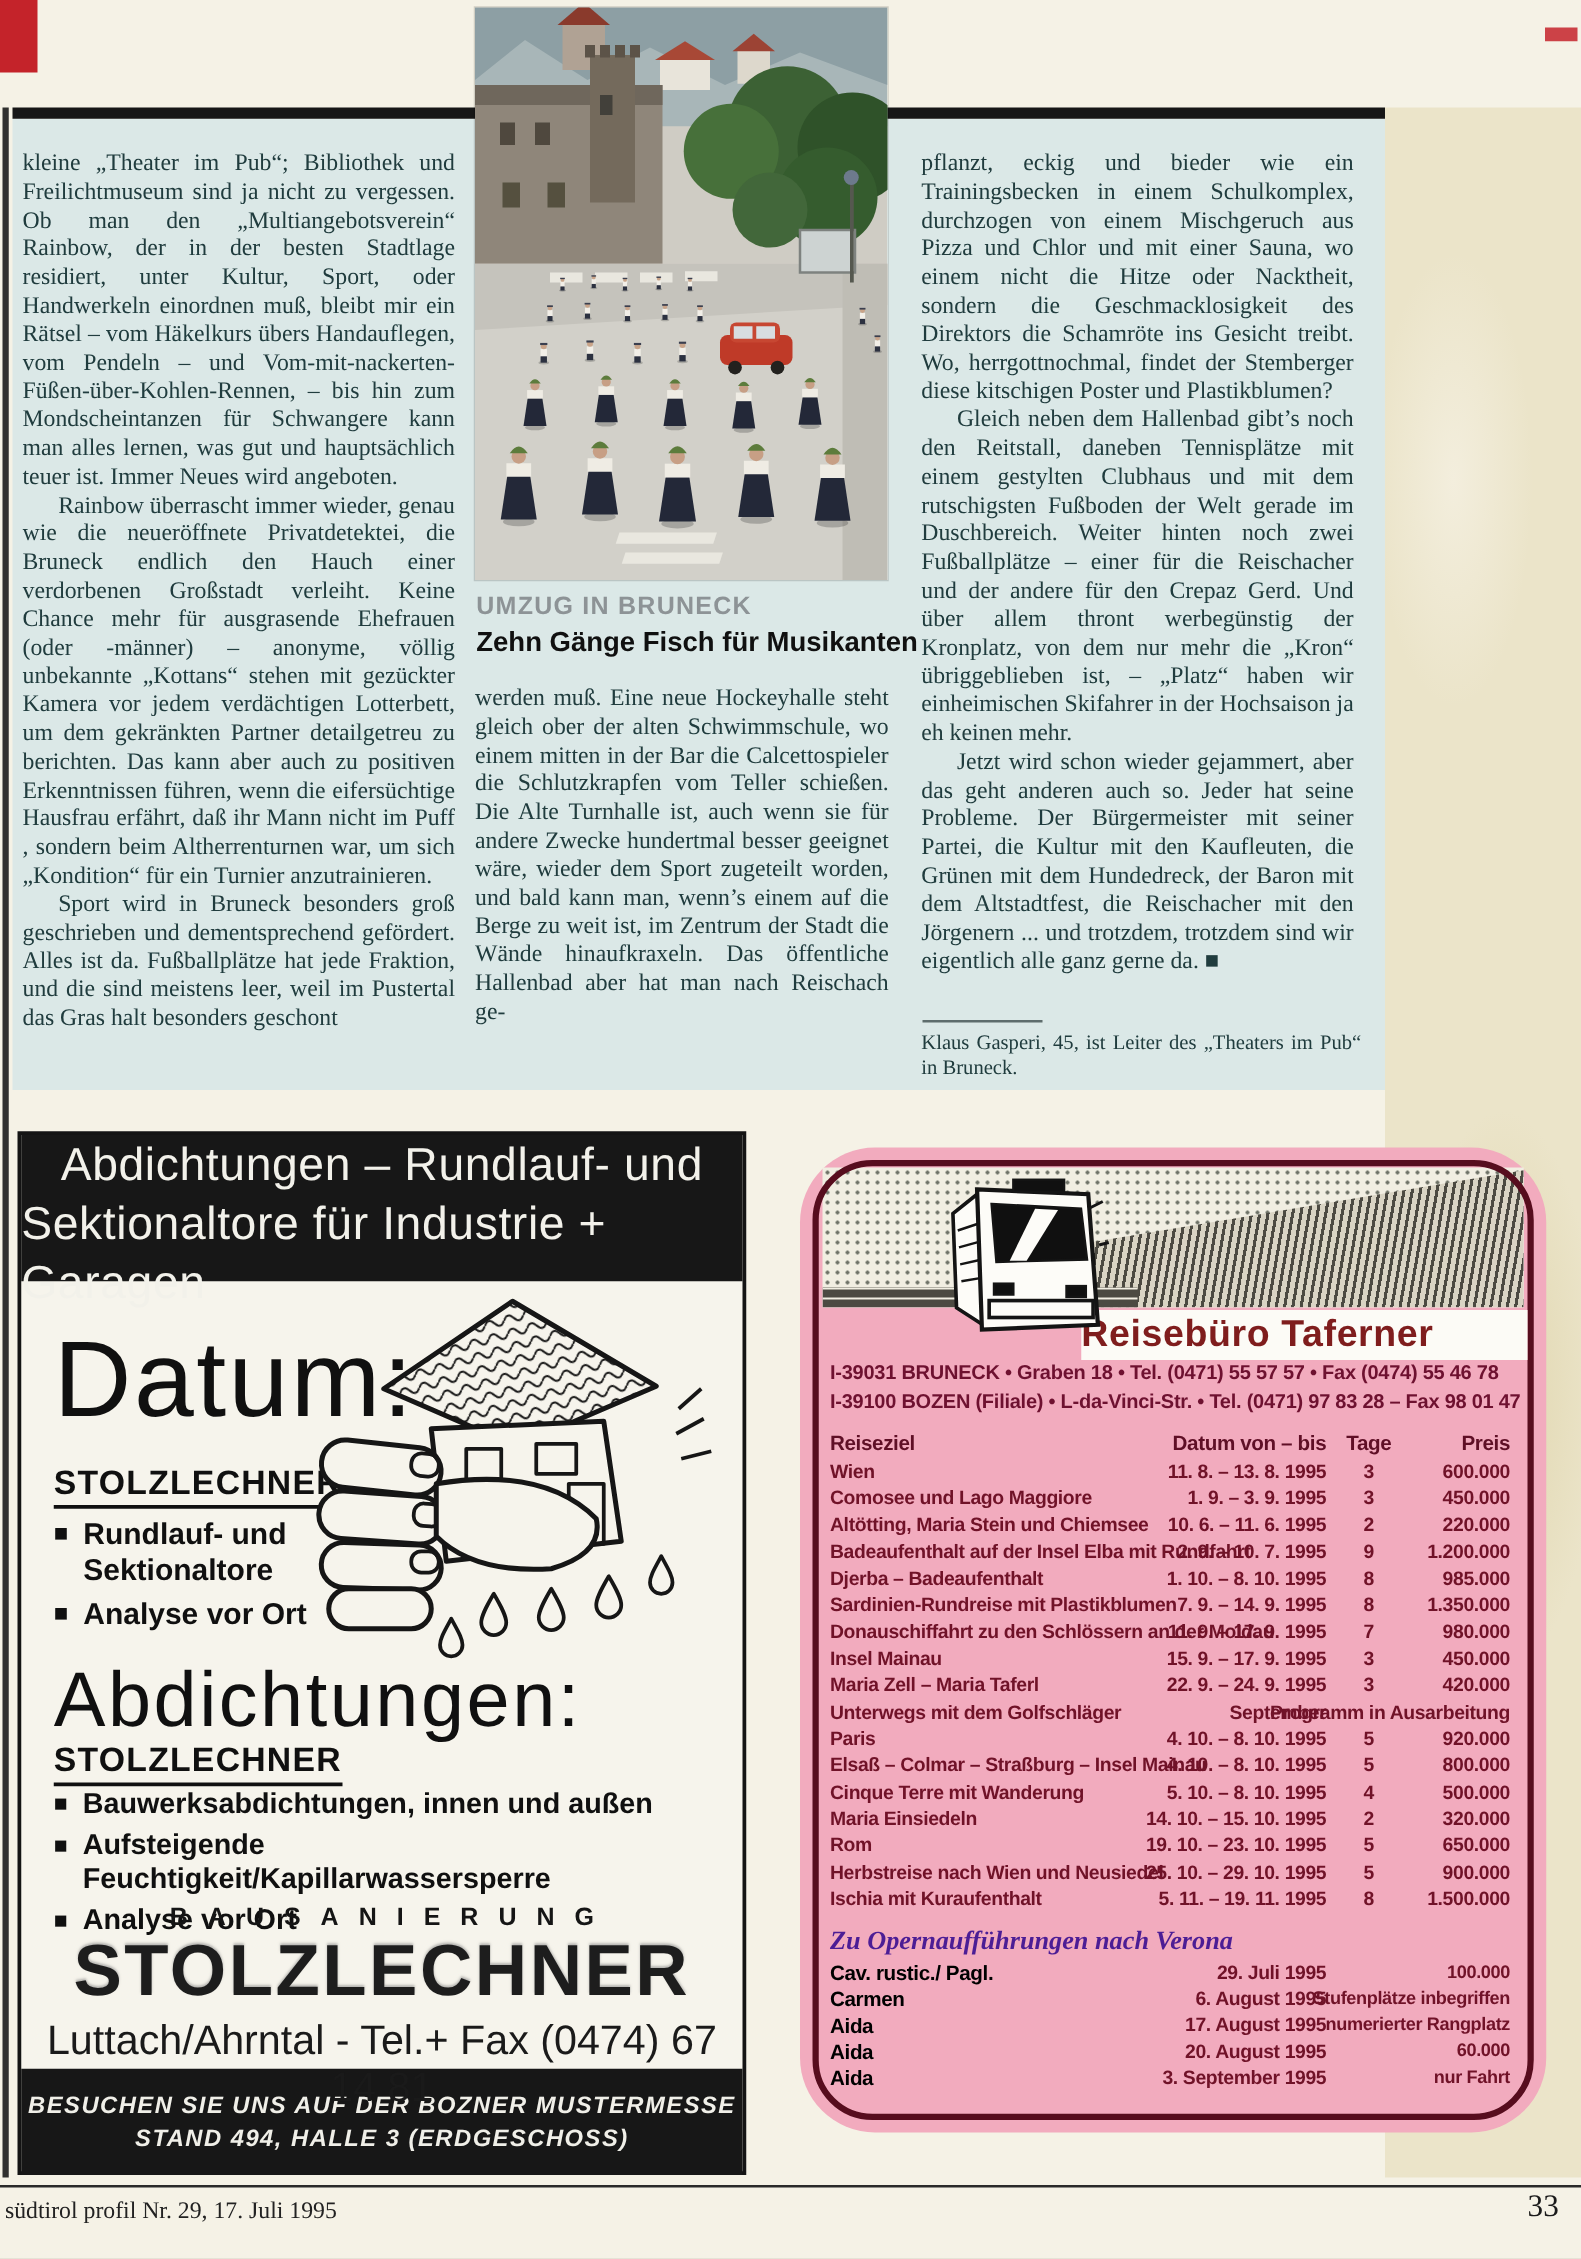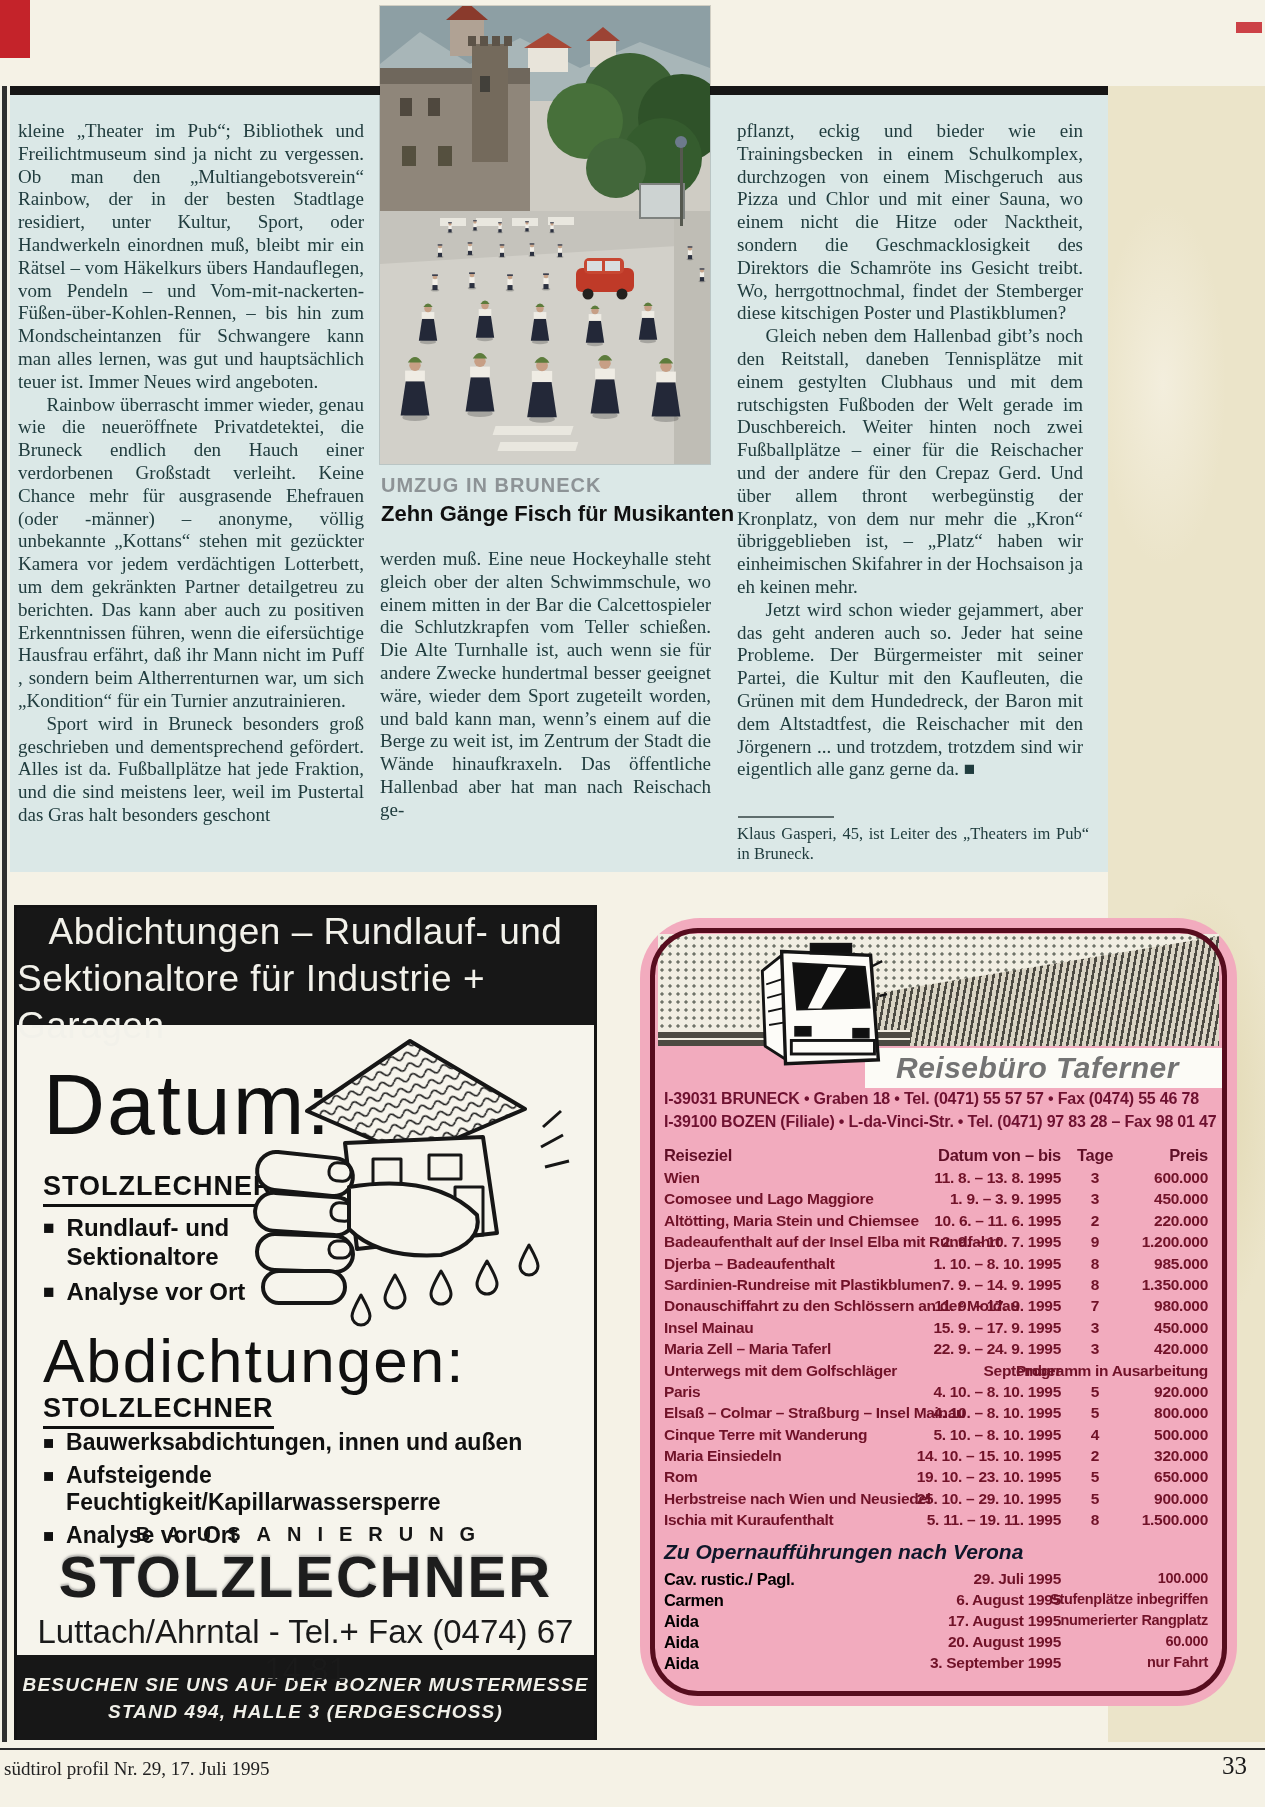--- a/index.html
+++ b/index.html
@@ -69,34 +69,34 @@
   .adr-border{position:absolute;inset:10px;border:5px solid #570d1e;border-radius:48px;pointer-events:none;}
   .trf-illus{position:absolute;left:18px;top:16px;width:561px;height:112px;background:#f1eee2;overflow:hidden;
      background-image:radial-gradient(#6f7368 1.5px, rgba(0,0,0,0) 1.7px);background-size:8px 8px;}
   .trf-road{position:absolute;right:0;top:0;width:72%;height:100%;
      background:repeating-linear-gradient(100deg,#4c4a42 0 2.5px,#d9d4c4 2.5px 6.5px);
      clip-path:polygon(0 62%,100% 2%,100% 100%,14% 100%);}
   .trf-ground{position:absolute;left:0;bottom:0;width:45%;height:16px;background:#4c4a42;
      background-image:linear-gradient(#f1eee2 2px, rgba(0,0,0,0) 2px);background-size:100% 8px;}
   .trf-bus{position:absolute;left:103px;top:20px;width:145px;height:145px;z-index:3;}
   .trf-band{position:absolute;left:225px;top:130px;width:357px;height:40px;background:#fcfbf6;z-index:2;}
-  .trf-logo{font-size:30px;font-style:italic;font-weight:700;color:#737373;text-align:center;
+  .trf-logo{font-size:30px;font-weight:700;color:#7f1d1d;text-align:left;
             padding:3px 12px 0 0;letter-spacing:.5px;}
   .trf-addr{position:absolute;left:24px;width:560px;color:#6e1130;font-weight:700;font-size:16px;
             letter-spacing:-.2px;white-space:nowrap;}
   #addr1{top:172px;}
   #addr2{top:195px;}
   .trf-table{position:absolute;left:24px;top:228px;width:544px;color:#701228;}
   .trow{position:relative;height:21.4px;font-size:15.5px;font-weight:700;letter-spacing:-.3px;white-space:nowrap;}
   .thead{height:23px;font-size:16.5px;color:#5f0f26;}
   .c-dest{position:absolute;left:0;top:0;}
   .c-date{position:absolute;left:170px;width:227px;top:0;text-align:right;}
   .c-days{position:absolute;left:407px;width:48px;top:0;text-align:center;}
   .c-price{position:absolute;right:0;width:160px;top:0;display:flex;justify-content:flex-end;}
-  .opera-h{margin:7px 0 4px 0;font-size:21px;font-style:italic;font-weight:700;color:#0f172a;height:26px;}
+  .opera-h{margin:7px 0 4px 0;font-size:21px;font-style:italic;font-weight:700;color:#4c1d95;height:26px;font-family:Liberation Serif, serif;}
   .orow{position:relative;height:21px;font-size:15.5px;font-weight:700;letter-spacing:-.3px;white-space:nowrap;}
   .o-name{position:absolute;left:0;top:0;font-size:16.5px;color:#000000;}
   .o-price{font-size:14.5px;}
 
   
   .foot-rule{position:absolute;left:0;top:1748px;width:1265px;height:2px;background:#2a2a2a;}
   .foot-left{position:absolute;left:4px;top:1758px;font:19px "Liberation Serif",serif;color:#222;}
   .foot-num{position:absolute;right:18px;top:1752px;font:25px "Liberation Serif",serif;color:#1a1a1a;}
 </style>
 </head>

